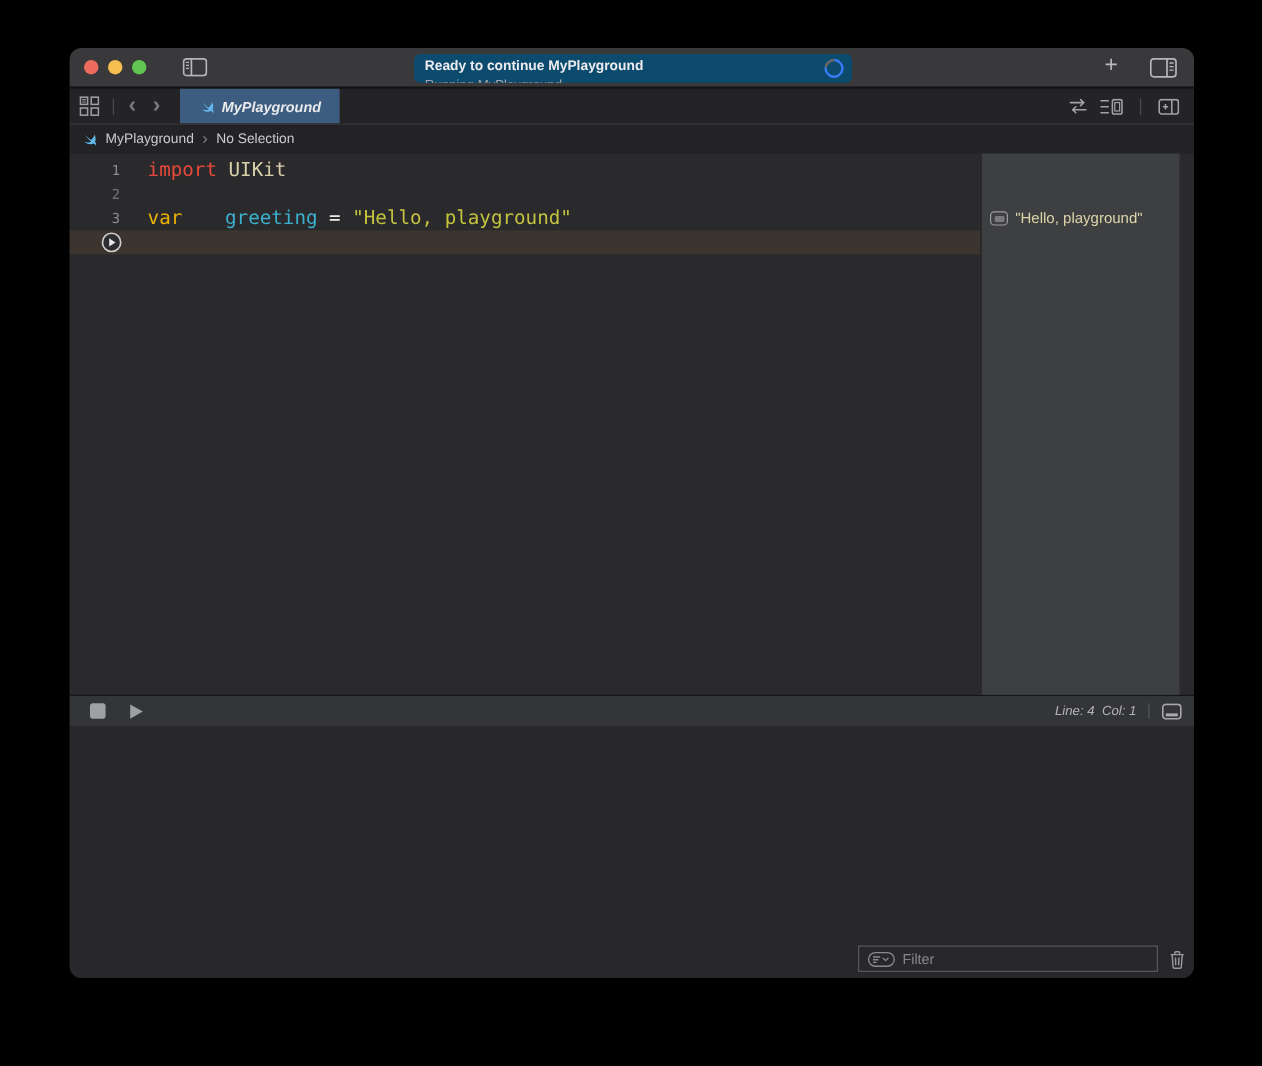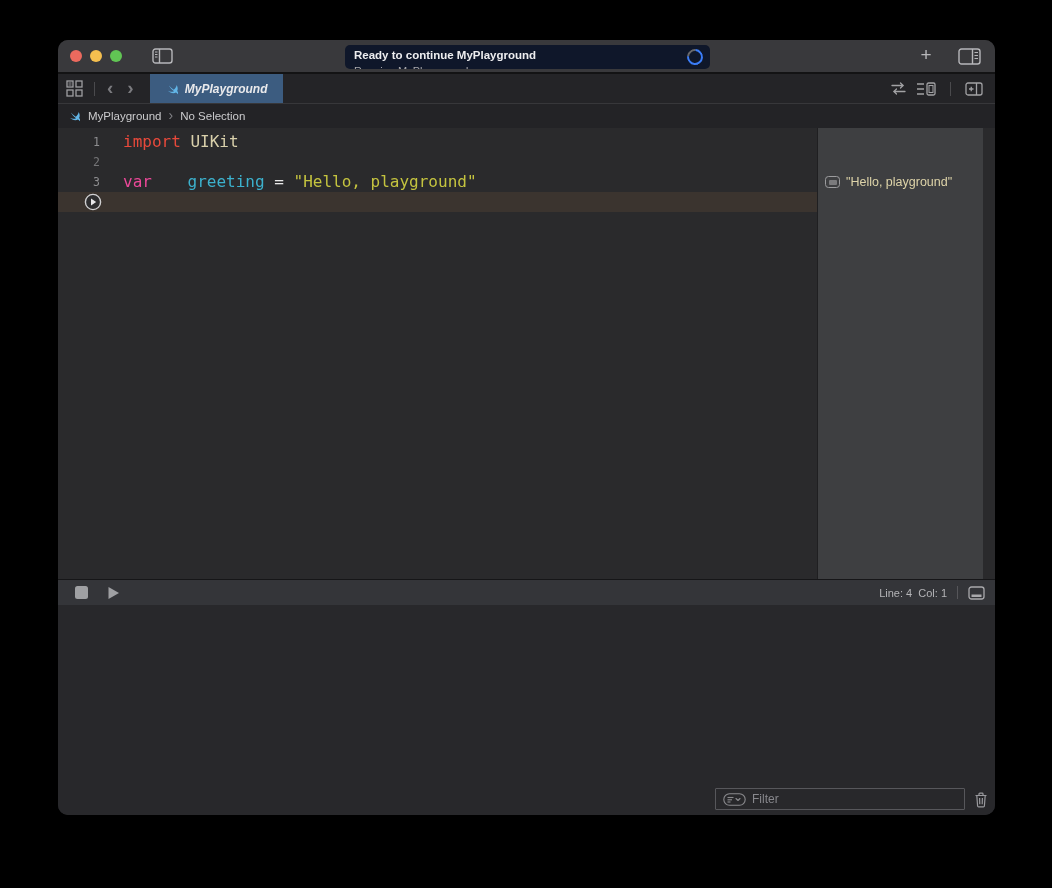--- a/index.html
+++ b/index.html
@@ -10,21 +10,21 @@
             display:flex; flex-direction:column;
             box-shadow:0 22px 60px rgba(0,0,0,.65); }
 
   
   .titlebar { height:32px; background:#39393c; display:flex; align-items:center;
               padding-left:12px; position:relative; flex:none; }
   .traffic { width:12px; height:12px; border-radius:50%; margin-right:8px; }
   .toolbar-icon { color:#b7b7ba; display:flex; align-items:center; }
   .sidebar-toggle { margin-left:22px; }
   .status-pill { position:absolute; left:287px; top:5px; width:365px; height:24px;
-                 background:#0f172a; border-radius:5px; overflow:hidden; }
+                 background:#0c4a6e; border-radius:5px; overflow:hidden; }
   .status-primary { position:absolute; left:9px; top:4px; font-size:11.5px;
                     font-weight:bold; color:#ededef; white-space:nowrap; }
   .status-secondary { position:absolute; left:9px; top:20px; font-size:11px;
                       color:#a9a9ad; white-space:nowrap; }
   .spinner { position:absolute; right:7px; top:4px; width:16px; height:16px;
              border-radius:50%; border:2.5px solid #3a7cf7;
              border-top-color:#68686b; transform:rotate(-40deg); }
   .titlebar-plus { position:absolute; right:57px; top:4px; font-size:19px;
                    font-weight:300; color:#b7b7ba; width:24px; text-align:center; }
   .split-editor-btn { position:absolute; right:14px; top:8px; }
@@ -70,21 +70,21 @@
   .result-box-icon i { display:block; width:8px; height:5px; background:#7b7b7d;
                        border-radius:1px; }
   .result-value { font-size:12.5px; color:#ded4a9; white-space:nowrap; }
   .main-right-strip { flex:1; background:#2a2a2c; }
 
   
   .debugbar { height:26px; background:#343539; border-top:1px solid #161618;
               display:flex; align-items:center; padding:0 10px; flex:none; }
   .stop-btn { width:13px; height:13px; background:#9fa0a3; border-radius:2.5px;
               margin:0 19px 0 7px; }
-  .lc-text { margin-left:auto; font-size:11px; color:#b4b4b7; white-space:pre; }
+  .lc-text { margin-left:auto; font-size:11px; color:#b4b4b7; white-space:pre;font-style:italic; }
   .debug-vdiv { width:1px; height:13px; background:#56565a; margin:0 10px; }
 
   
   .console { flex:1; background:#28282b; position:relative; }
   .filter-field { position:absolute; right:30px; bottom:5px; width:250px;
                   height:22px; border:1px solid #57575b; border-radius:1px;
                   display:flex; align-items:center; padding:0 7px; gap:6px; }
   .filter-input { flex:1; background:transparent; border:none; outline:none;
                   font-size:12px; color:#cccccf; font-family:"Liberation Sans",sans-serif; }
   .filter-input::placeholder { color:#87878c; }
@@ -202,21 +202,21 @@
         <div class="code-row">
           <span class="gutter-num" style="color: rgb(142, 142, 144);">1</span>
           <span class="code-text"><span style="color: rgb(232, 73, 59);">import </span><span style="color: rgb(217, 208, 171);">UIKit</span></span>
         </div>
         <div class="code-row">
           <span class="gutter-num" style="color: rgb(117, 117, 119);">2</span>
           <span class="code-text"></span>
         </div>
         <div class="code-row">
           <span class="gutter-num" style="color: rgb(142, 142, 144);">3</span>
-          <span class="code-text"><span style="color: #ec4899;">var </span><span style="color: rgb(60, 177, 205); margin-left: 26px;">greeting</span><span style="color: rgb(233, 233, 233);"> = </span><span style="color: rgb(196, 195, 63);">"Hello, playground"</span></span>
+          <span class="code-text"><span style="color: #eab308;">var </span><span style="color: rgb(60, 177, 205); margin-left: 26px;">greeting</span><span style="color: rgb(233, 233, 233);"> = </span><span style="color: rgb(196, 195, 63);">"Hello, playground"</span></span>
         </div>
         <div class="code-row highlight">
           <span class="gutter-num" style="color: rgb(142, 142, 144);"></span>
           <span class="run-line-button">
             <svg width="18" height="18" viewBox="0 0 18 18">
               <circle cx="9" cy="9" r="7.6" fill="#2e2e30" stroke="#cfcfd1" stroke-width="1.4"></circle>
               <path d="M7 5.6 12.2 9 7 12.4Z" fill="#e8e8ea"></path>
             </svg>
           </span>
           <span class="code-text"></span>

